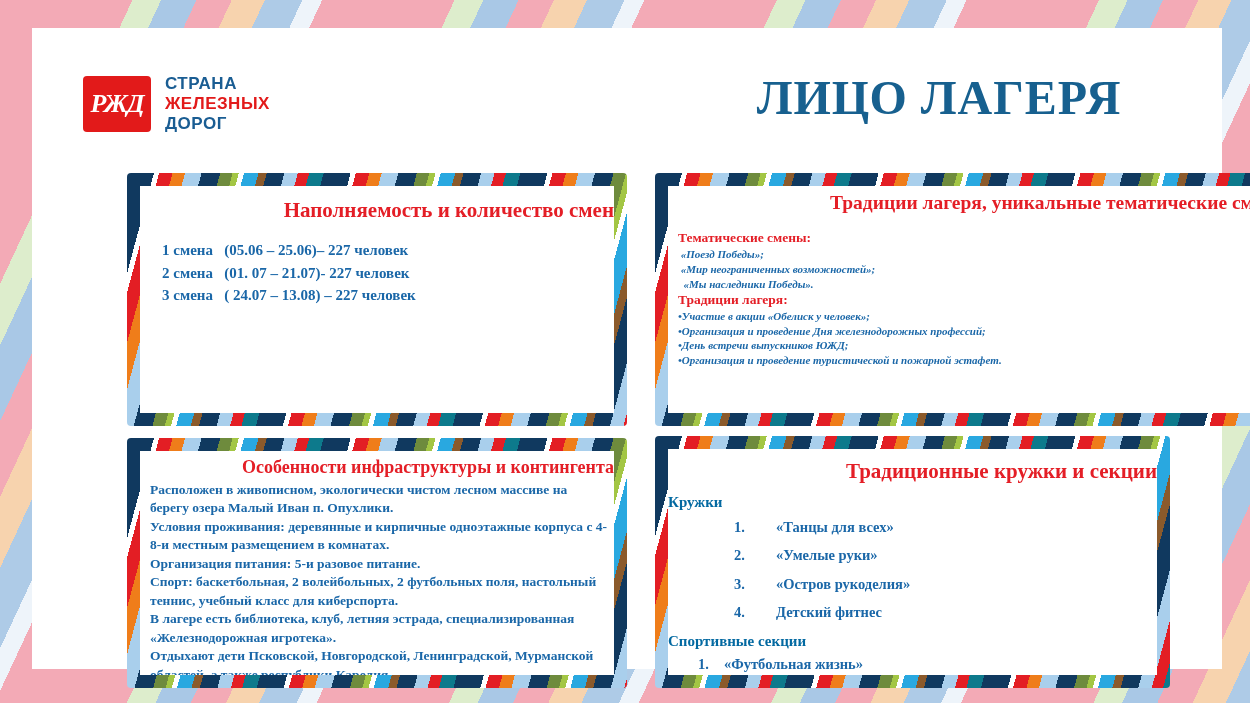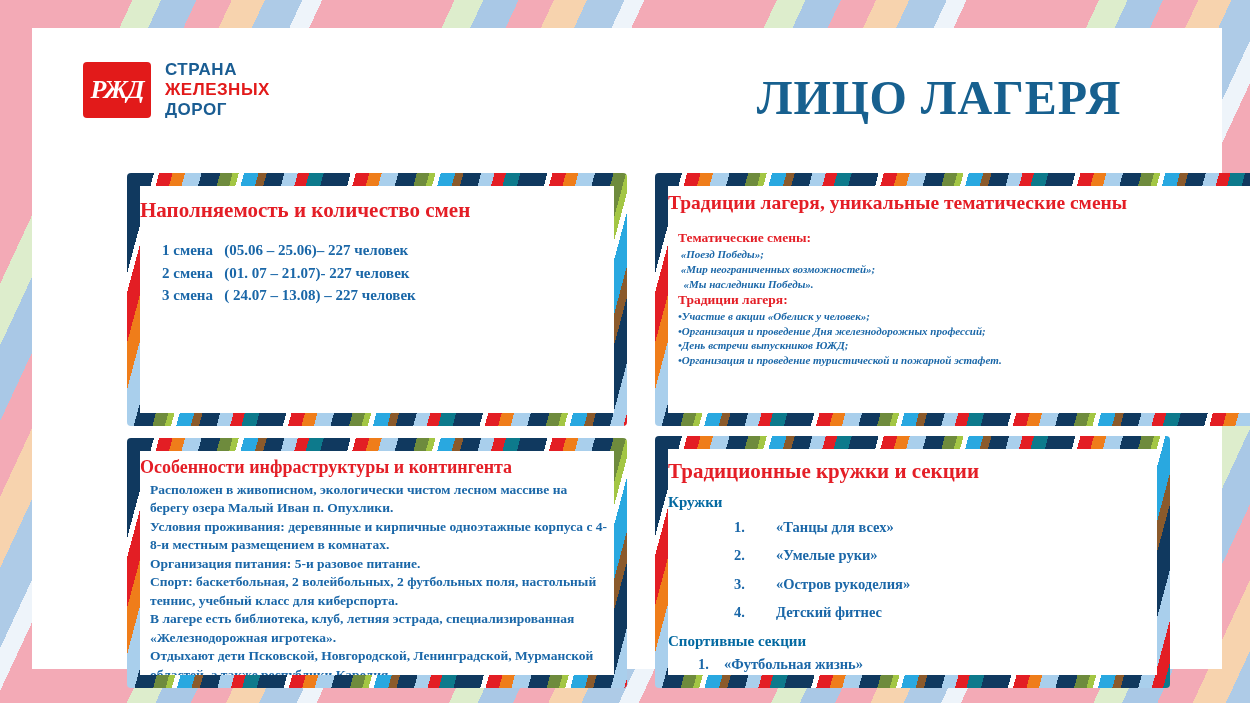--- a/index.html
+++ b/index.html
@@ -14,21 +14,21 @@
         #f3aab6 178px 210px,
         #f7d3ae 210px 240px,
         #aecbe7 240px 274px,
         #eef4fa 274px 292px);
   }
   .canvas{
     position:absolute;left:32px;top:28px;right:28px;bottom:34px;
     background:#ffffff;
   }
   
-  .logo{position:absolute;left:51px;top:32px;display:flex;align-items:center;gap:14px;}
+  .logo{position:absolute;left:51px;top:46px;display:flex;align-items:center;gap:14px;}
   .logo-box{
     width:68px;height:56px;background:#e21a1a;border-radius:4px;
     display:flex;align-items:center;justify-content:center;
   }
   .logo-monogram{
     color:#ffffff;font-family:"Liberation Serif",serif;
     font-style:italic;font-weight:bold;font-size:26px;letter-spacing:-1px;
   }
   .logo-text{
     font-family:"Liberation Sans","DejaVu Sans",sans-serif;
@@ -63,21 +63,21 @@
   }
   .card-inner{
     position:absolute;left:13px;top:13px;right:13px;bottom:13px;
     background:#ffffff;overflow:hidden;
   }
   #card1{left:95px;top:145px;width:500px;height:253px;}
   #card2{left:623px;top:145px;width:603px;height:253px;padding-left:44px;}
   #card3{left:95px;top:410px;width:500px;height:250px;}
   #card4{left:623px;top:408px;width:515px;height:252px;}
 
-  .red-title{color:#e41e26;font-weight:bold;text-align:left;}
+  .red-title{color:#e41e26;font-weight:bold;text-align:right;}
   .blue-text{color:#1a67a8;font-weight:bold;}
 
   
   #card1 .red-title{font-size:21px;margin-top:12px;}
   .capacity-rows{margin-top:16px;padding-left:22px;}
   .capacity-row{font-size:15px;line-height:1.5;white-space:pre-wrap;}
 
   
   #card2 .red-title{font-size:19.5px;line-height:1.1;margin-top:6px;}
   .trad-body{margin-top:16px;padding:0 8px 0 10px;}

